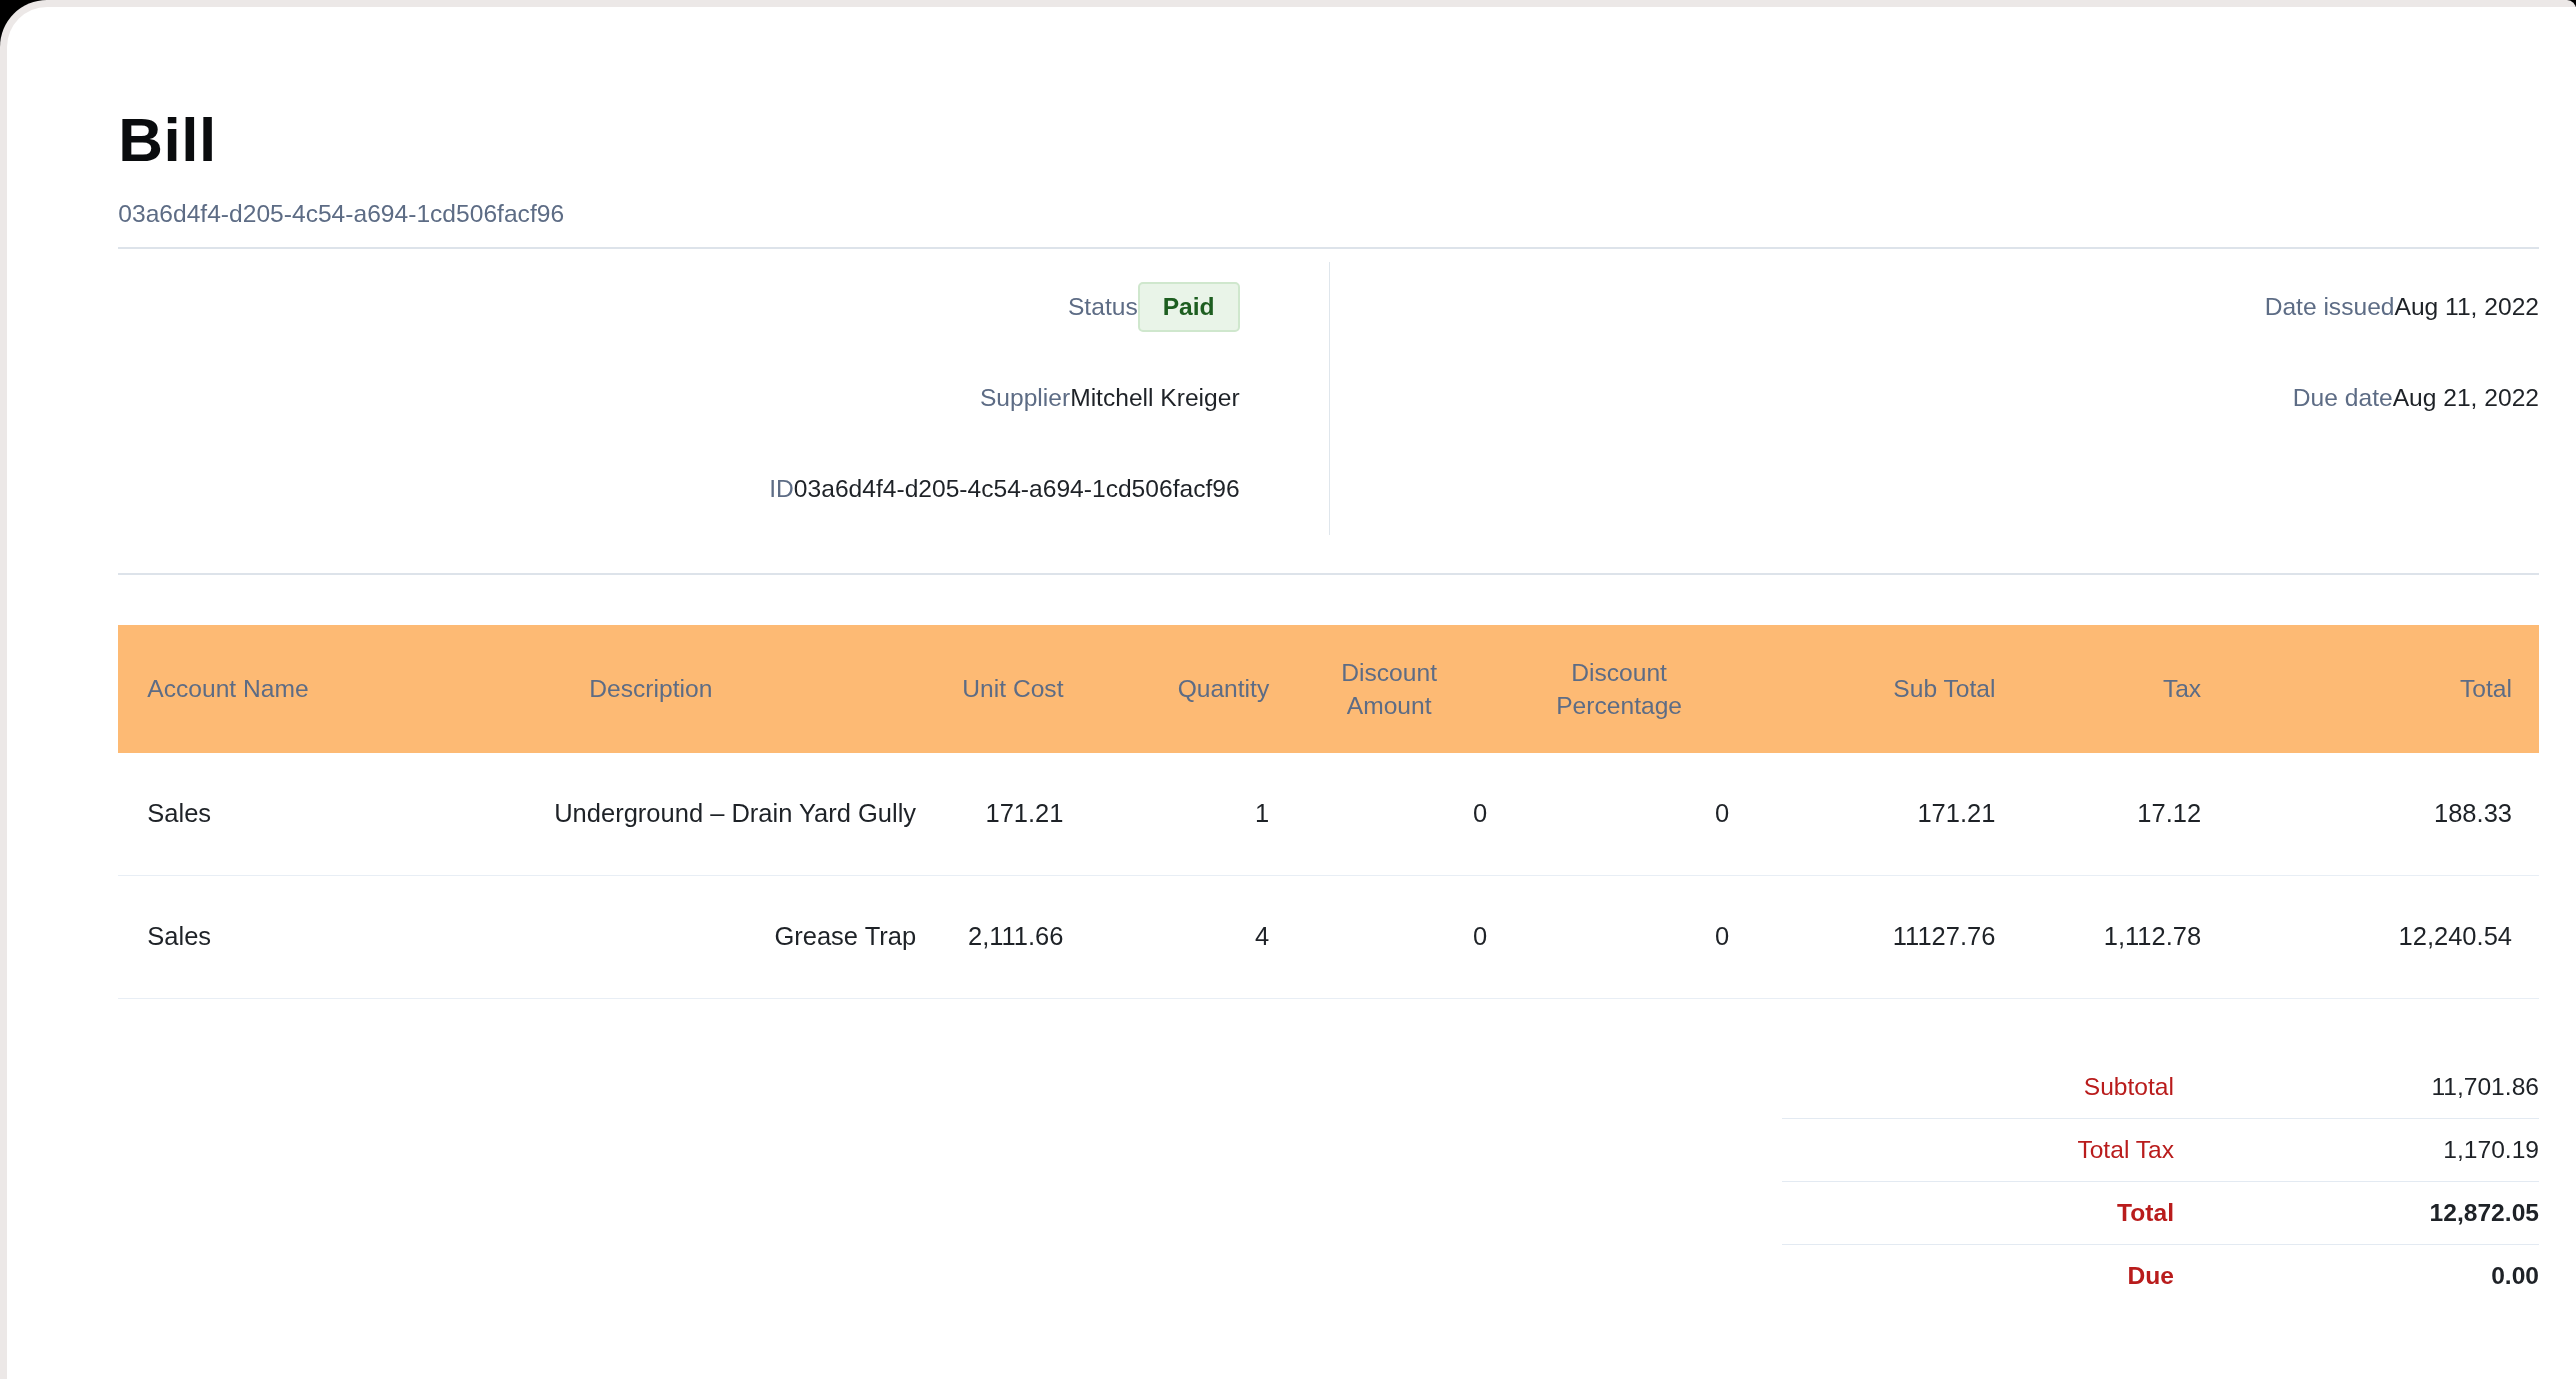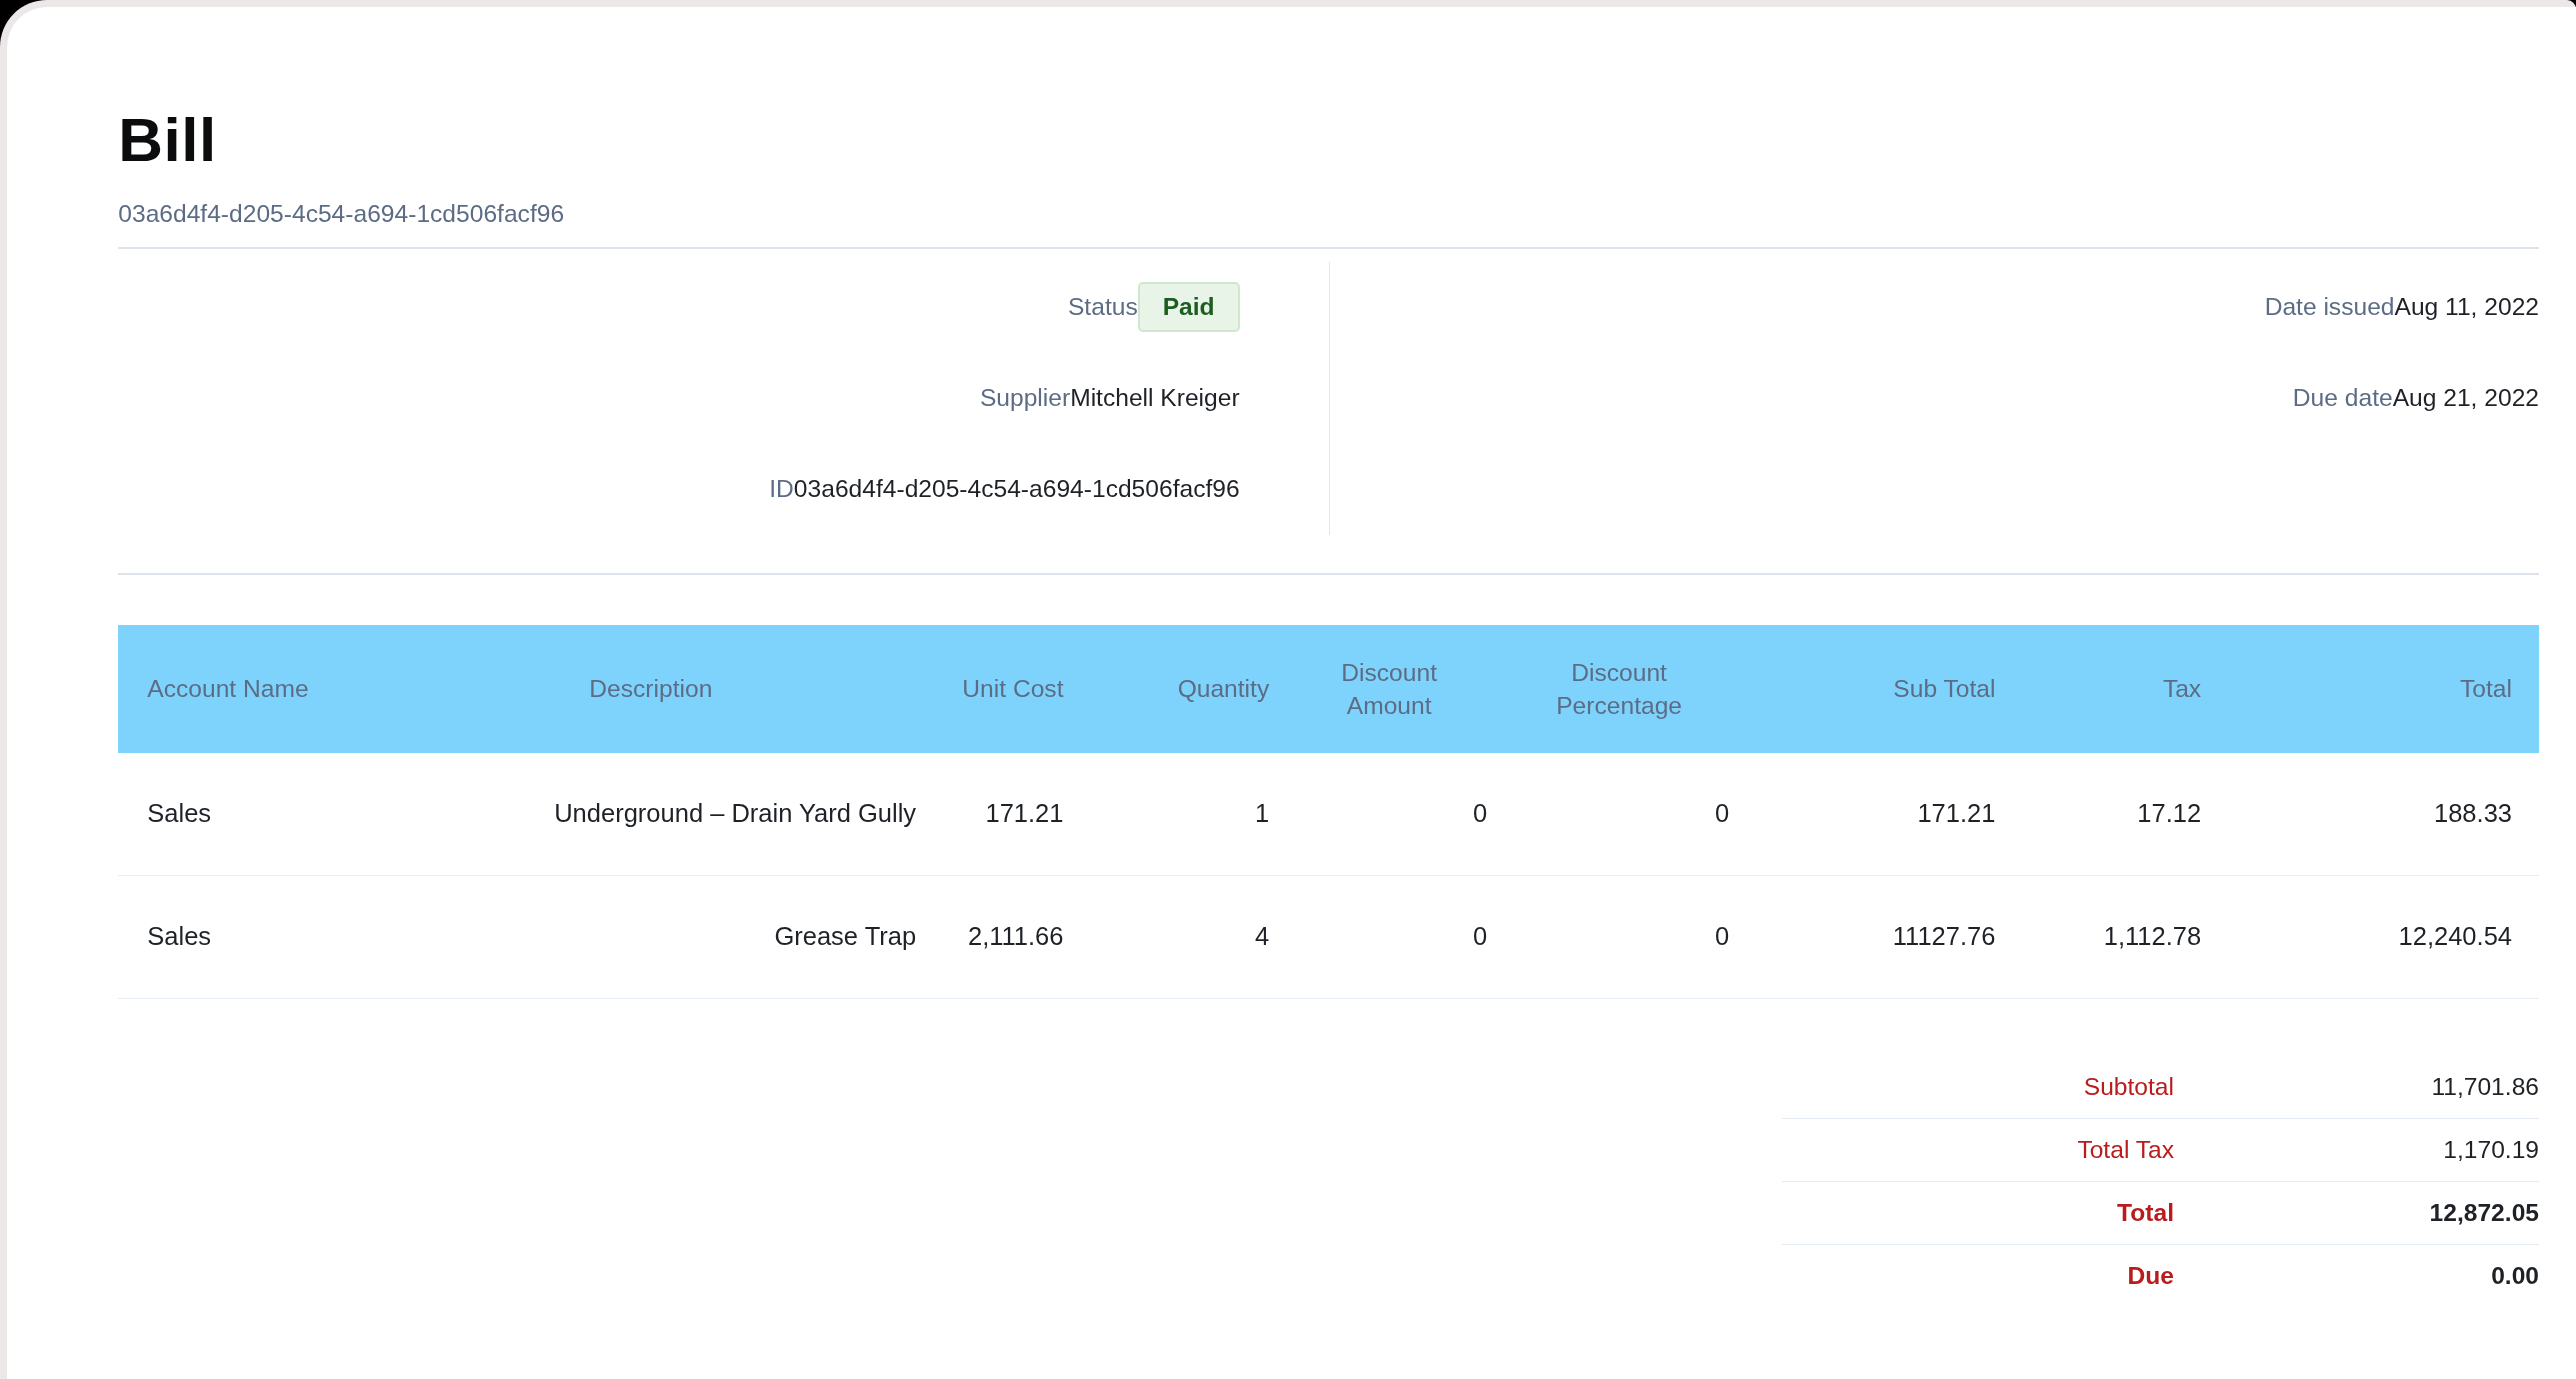--- a/index.html
+++ b/index.html
@@ -89,21 +89,21 @@
 
   
   table.items {
     width: 100%;
     margin-top: 50px;
     border-collapse: collapse;
     table-layout: fixed;
     font-size: 25.5px;
   }
   table.items thead tr {
-    background: #7dd3fc;
+    background: #fdba74;
   }
   table.items th {
     height: 126px;
     font-weight: 400;
     font-size: 24.6px;
     line-height: 33px;
     color: #5d6c85;
     vertical-align: middle;
   }
   table.items td {

